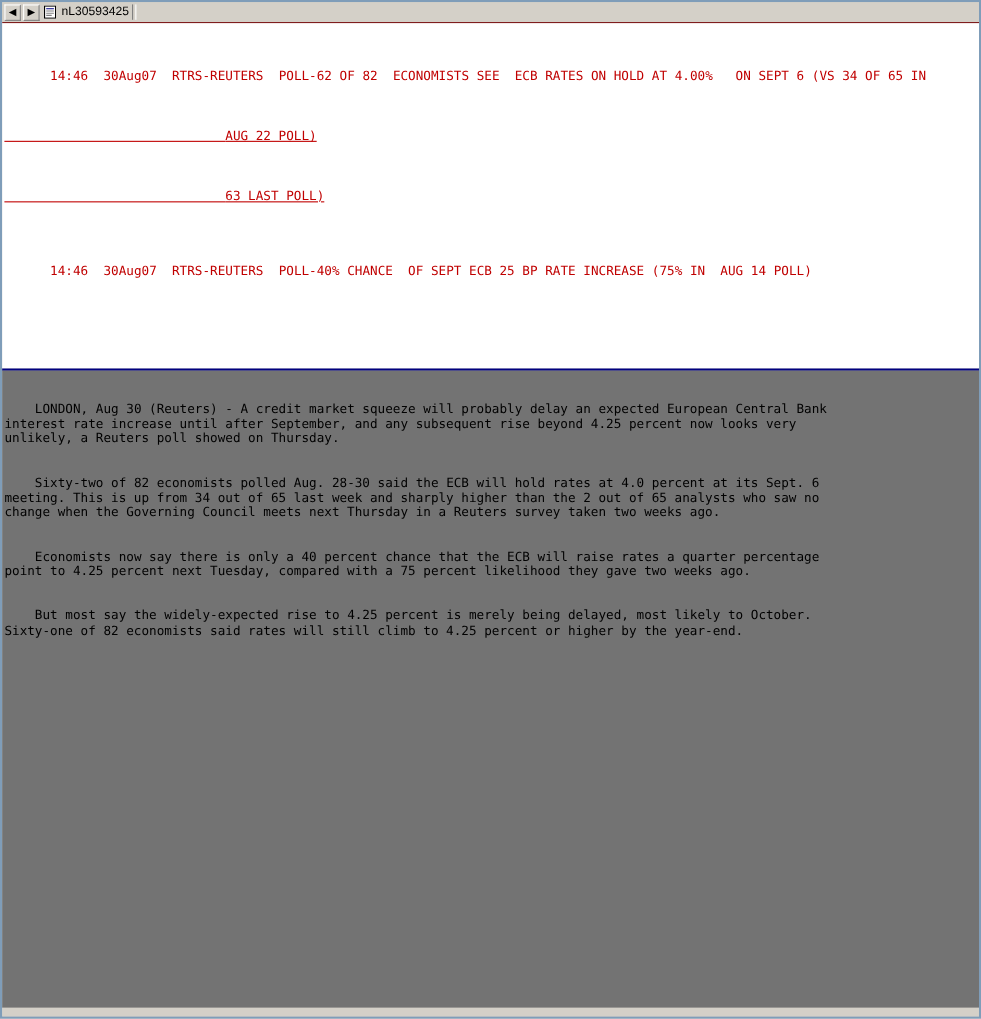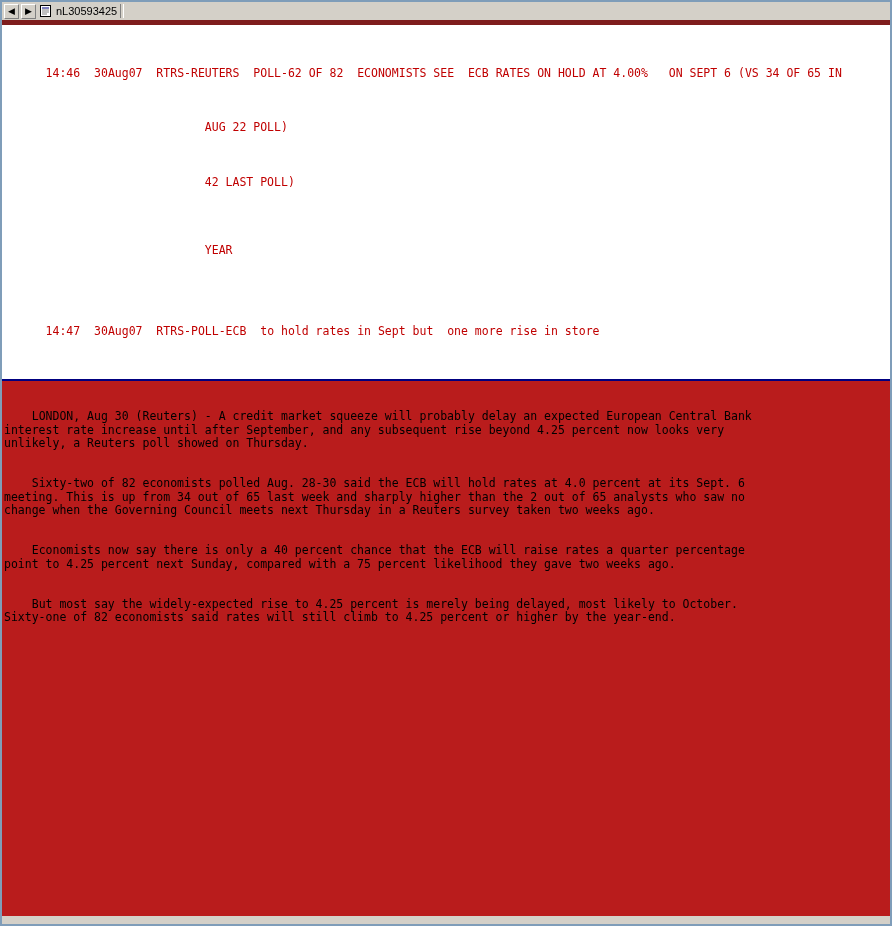--- a/index.html
+++ b/index.html
@@ -74,44 +74,45 @@
     display: flex;
     align-items: center;
     gap: 3px;
     padding: 1px 4px 1px 2px;
     white-space: nowrap;
   }
   
   .headlines {
     flex: 0 0 auto;
     background: #ffffff;
-    border-top: 5px solid #7f1d1d;
+    border-top: 1px solid #7f1d1d;
     padding: 1px 2px 0 2px;
     font-family: "DejaVu Sans Mono", monospace;
     font-size: 11.5px;
     line-height: 13.6px;
     color: #c00000;
     white-space: pre-wrap;
     overflow: hidden;
   }
   .hl-line {
     white-space: pre;
   }
   .hl-cont {
     white-space: pre;
+    text-decoration: underline;
   }
   .divider {
     height: 2px;
     background: #000080;
     flex: 0 0 auto;
   }
   
   .story-wrap {
     flex: 1 1 auto;
-    background: #b91c1c;
+    background: #737373;
     position: relative;
     overflow: hidden;
   }
   .story {
     font-family: "DejaVu Sans Mono", monospace;
     font-size: 11.5px;
     line-height: 13.4px;
     color: #000000;
     white-space: pre-wrap;
     padding: 2px 4px 0 2px;
@@ -172,43 +173,42 @@
       <span>Select Text</span>
     </div>
   </div>
 
   <div class="headlines">
     <div class="hl-line">
       <span>14:46</span>  <span>30Aug07</span>  <span>RTRS-REUTERS</span>  <span>POLL-62 OF 82  ECONOMISTS SEE  ECB RATES ON HOLD AT 4.00%   ON SEPT 6 (VS 34 OF 65 IN</span>
     </div>
     <div class="hl-cont">                             <span>AUG 22 POLL)</span></div>
 
-    <div class="hl-cont">                             <span>42 LAST POLL)</span></div>
-
-
-    <div class="hl-cont">                             <span>YEAR</span></div>
-
+    <div class="hl-cont">                             <span>63 LAST POLL)</span></div>
 
     <div class="hl-line">
-      <span>14:47</span>  <span>30Aug07</span>  <span>RTRS-POLL-ECB</span>  <span>to hold rates in Sept but  one more rise in store</span>
-    </div>
+      <span>14:46</span>  <span>30Aug07</span>  <span>RTRS-REUTERS</span>  <span>POLL-40% CHANCE  OF SEPT ECB 25 BP RATE INCREASE (75% IN  AUG 14 POLL)</span>
+    </div>
+
+
+
   </div>
 
   <div class="divider"></div>
 
   <div class="story-wrap">
     <div class="story">
       <p>    LONDON, Aug 30 (Reuters) - A credit market squeeze will probably delay an expected European Central Bank
 interest rate increase until after September, and any subsequent rise beyond 4.25 percent now looks very
 unlikely, a Reuters poll showed on Thursday.</p>
       <p>    Sixty-two of 82 economists polled Aug. 28-30 said the ECB will hold rates at 4.0 percent at its Sept. 6
 meeting. This is up from 34 out of 65 last week and sharply higher than the 2 out of 65 analysts who saw no
 change when the Governing Council meets next Thursday in a Reuters survey taken two weeks ago.</p>
       <p>    Economists now say there is only a 40 percent chance that the ECB will raise rates a quarter percentage
-point to 4.25 percent next Sunday, compared with a 75 percent likelihood they gave two weeks ago.</p>
+point to 4.25 percent next Tuesday, compared with a 75 percent likelihood they gave two weeks ago.</p>
       <p>    But most say the widely-expected rise to 4.25 percent is merely being delayed, most likely to October.
 Sixty-one of 82 economists said rates will still climb to 4.25 percent or higher by the year-end.</p>
       
       
       
       
       
       
       
       

